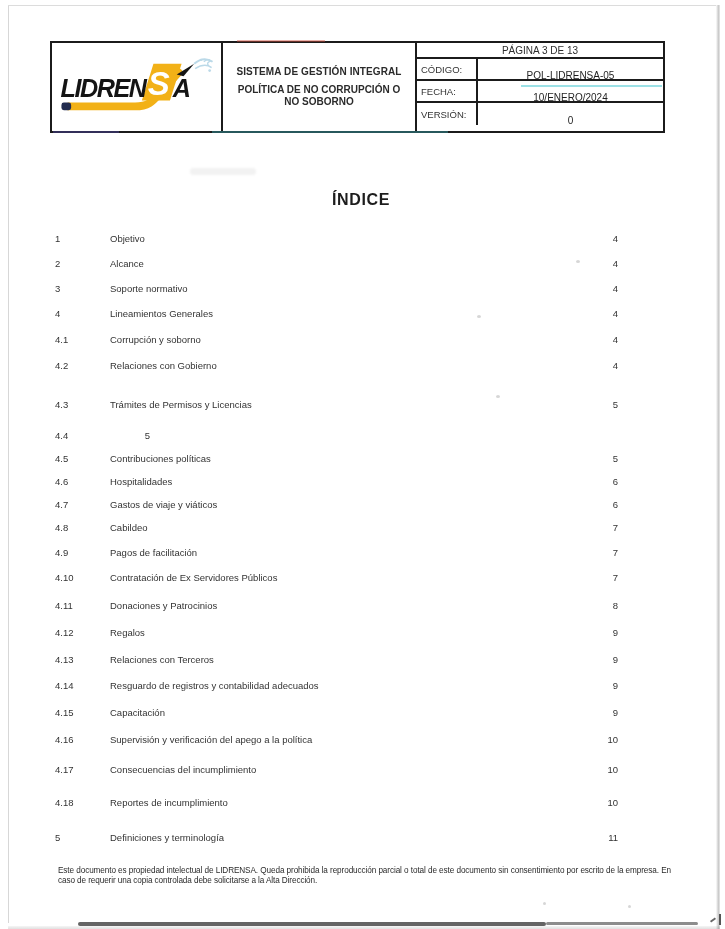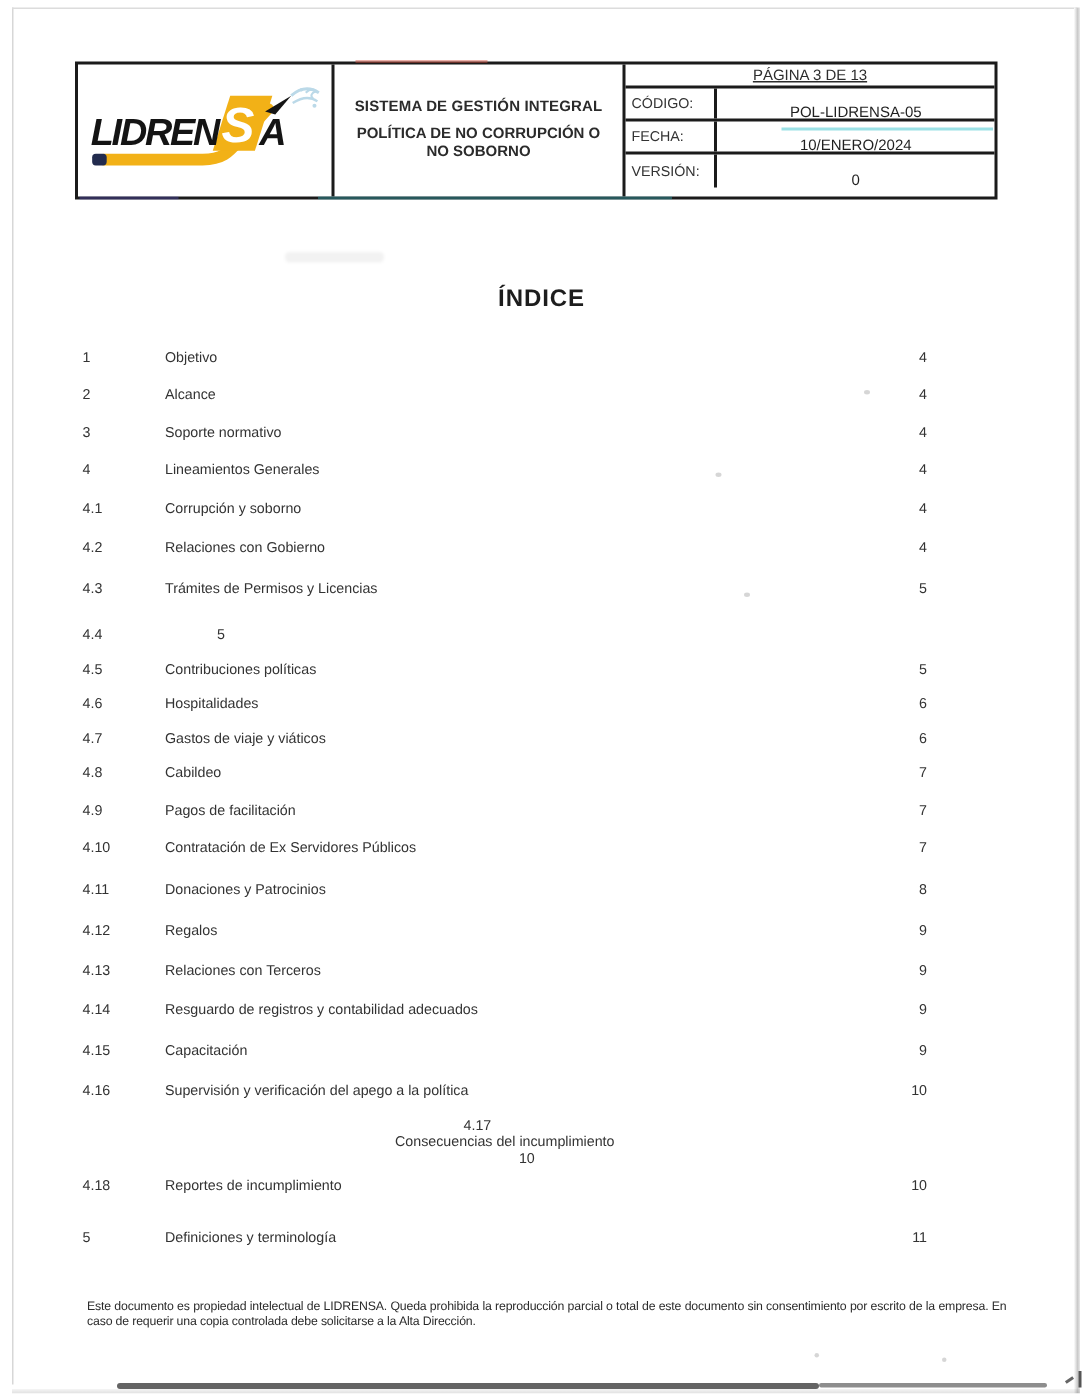--- a/index.html
+++ b/index.html
@@ -22,46 +22,46 @@
     border:2px solid #1b1b1b;display:flex;box-sizing:border-box;background:#fff;}
   .hdr-logo{width:171px;border-right:2px solid #1b1b1b;box-sizing:border-box;
     display:flex;align-items:center;justify-content:center;}
   .hdr-title{width:194px;border-right:2px solid #1b1b1b;box-sizing:border-box;
     display:flex;flex-direction:column;align-items:center;justify-content:center;
     text-align:center;gap:7px;padding:2px 6px;}
   .sys-title{font-size:10px;font-weight:bold;color:#2b2b2b;letter-spacing:0.1px;}
   .doc-title{font-size:10px;font-weight:bold;color:#2b2b2b;max-width:206px;line-height:12.5px;}
   .hdr-meta{flex:1;display:flex;flex-direction:column;}
   .meta-page{height:16px;border-bottom:2px solid #1b1b1b;box-sizing:border-box;
-    display:flex;align-items:center;justify-content:center;font-size:10px;color:#2d2d2d;text-decoration:underline;}
+    display:flex;align-items:center;justify-content:center;font-size:10px;color:#2d2d2d;}
   .meta-row{height:22px;border-bottom:2px solid #1b1b1b;box-sizing:border-box;display:flex;}
   .meta-row:last-child{border-bottom:none;}
   .meta-label{width:61px;border-right:2px solid #1b1b1b;box-sizing:border-box;
     display:flex;align-items:center;padding-left:4px;font-size:9.5px;color:#333;}
   .meta-value{flex:1;display:flex;align-items:center;justify-content:center;
     font-size:10px;font-weight:normal;color:#1f1f1f;margin-top:12px;}
 
   
   .index-title{position:absolute;left:55px;width:612px;top:191px;text-align:center;
     font-size:16px;font-weight:bold;color:#1d1d1d;letter-spacing:0.6px;}
   .toc{position:absolute;left:55px;top:226px;width:563px;}
   .toc-row{height:25px;display:flex;align-items:center;font-size:9.5px;color:#333;}
   .toc-num{width:55px;flex:none;}
   .toc-title{flex:1;}
   .toc-page{width:40px;flex:none;text-align:right;}
   .toc-row:nth-child(5),.toc-row:nth-child(6){margin-top:1px;}
-  .toc-row:nth-child(7){margin-top:2px;}
+  .toc-row:nth-child(7){margin-top:14px;}
   .toc-row:nth-child(8){margin-top:6px;}
   .toc-row:nth-child(9),.toc-row:nth-child(10),
   .toc-row:nth-child(11),.toc-row:nth-child(12){margin-top:-2px;}
   .toc-row:nth-child(15){margin-top:3px;}
   .toc-row:nth-child(16),.toc-row:nth-child(17),
   .toc-row:nth-child(19),.toc-row:nth-child(20){margin-top:2px;}
   .toc-row:nth-child(18){margin-top:1px;}
-  .toc-row:nth-child(21){margin-top:5px;flex-direction:column;}
+  .toc-row:nth-child(21){margin-top:5px;}
   .toc-row:nth-child(22){margin-top:8px;}
   .toc-row:nth-child(23){margin-top:10px;}
 
   
   .footer{position:absolute;left:58px;top:866px;width:613px;
     font-size:8.2px;font-weight:normal;color:#2b2b2b;line-height:9.6px;
     text-align:justify;letter-spacing:-0.1px;}
 
   
   .art{position:absolute;pointer-events:none;}

